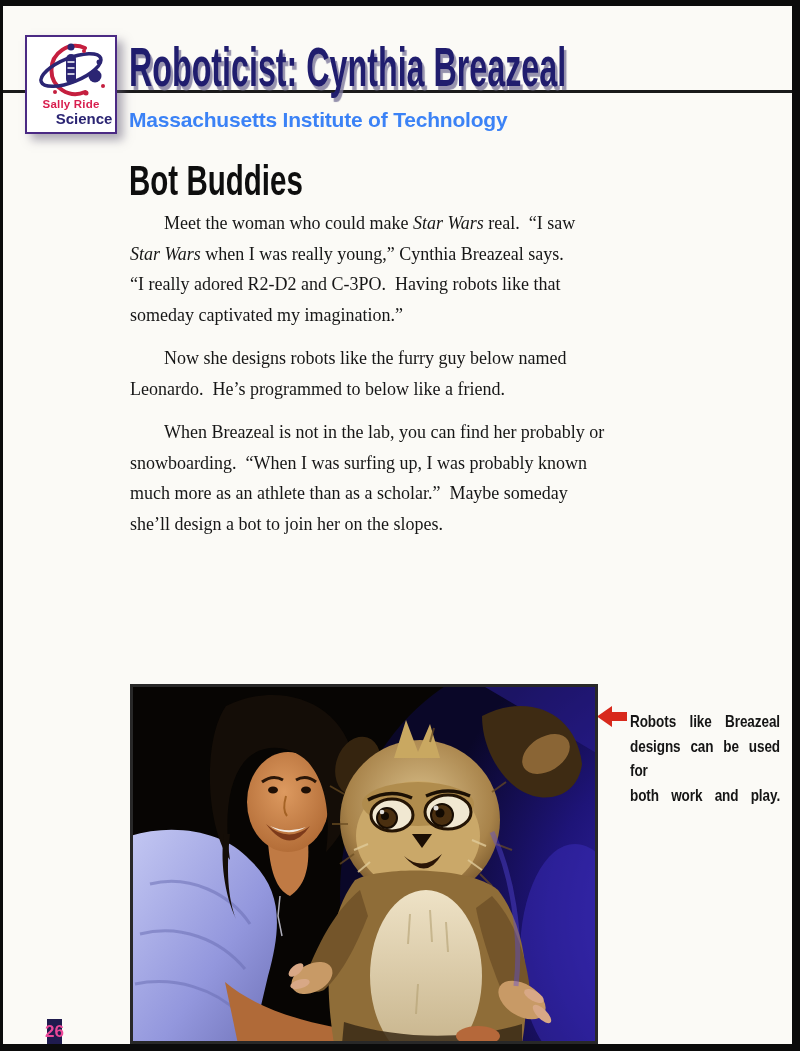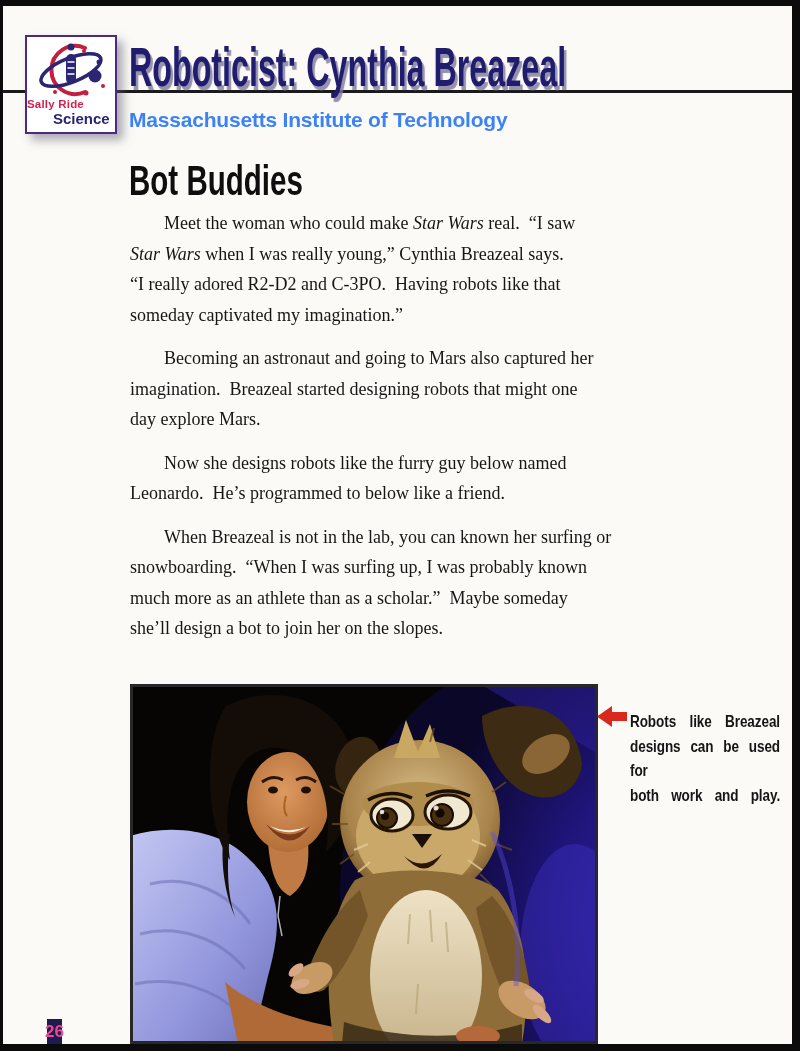--- a/index.html
+++ b/index.html
@@ -7,21 +7,21 @@
         font-family:"Liberation Sans",sans-serif;}
   .edge{position:absolute;background:#0b0b0b;z-index:6;}
   .edge-top{left:0;top:0;width:800px;height:6px;}
   .edge-bottom{left:0;bottom:0;width:800px;height:7px;}
   .edge-left{left:0;top:0;width:3px;height:1051px;}
   .edge-right{right:0;top:0;width:8px;height:1051px;}
   .rule{position:absolute;left:0;top:90px;width:793px;height:3px;background:#1a1a1a;z-index:1;}
 
   .logo-box{position:absolute;left:25px;top:35px;width:92px;height:99px;background:#ffffff;
             border:2px solid #4b2a84;box-shadow:6px 6px 9px rgba(95,90,115,.5);z-index:3;
-            text-align:left;box-sizing:border-box;}
+            text-align:center;box-sizing:border-box;}
   .logo-art{display:block;margin:3px auto 0;}
   .logo-line1{font-size:11.5px;font-weight:bold;letter-spacing:.2px;line-height:13px;}
   .logo-line2{font-size:15px;font-weight:bold;line-height:16px;}
 
   .title{position:absolute;left:129px;top:40px;margin:0;font-size:52px;font-weight:bold;
          white-space:nowrap;transform:scale(.62,1.05);transform-origin:0 0;line-height:1;
          color:#201d6e;text-shadow:4px 4px 1px rgba(125,120,155,.8);z-index:2;}
   .subtitle{position:absolute;left:129px;top:108px;font-size:21px;font-weight:bold;
             color:#3b82f6;letter-spacing:-.2px;white-space:nowrap;}
   .heading{position:absolute;left:129px;top:160px;margin:0;font-size:41px;font-weight:bold;
@@ -78,30 +78,25 @@
   <h2 class="heading">Bot Buddies</h2>
 
   <div class="article" id="article-body">
       <div class="para">
         <div class="line first"><span>Meet the woman who could make </span><span class="it">Star Wars</span><span> real.  “I saw</span></div>
         <div class="line"><span class="it">Star Wars</span><span> when I was really young,” Cynthia Breazeal says.</span></div>
         <div class="line"><span>“I really adored R2-D2 and C-3PO.  Having robots like that</span></div>
         <div class="line"><span>someday captivated my imagination.”</span></div>
       </div>
       <div class="para">
-        <div class="line first"><span>Becoming an astronaut and going to Mars also captured her</span></div>
-        <div class="line"><span>imagination.  Breazeal started designing robots that might one</span></div>
-        <div class="line"><span>day explore Mars.</span></div>
-      </div>
-      <div class="para">
         <div class="line first"><span>Now she designs robots like the furry guy below named</span></div>
         <div class="line"><span>Leonardo.  He’s programmed to below like a friend.</span></div>
       </div>
       <div class="para">
-        <div class="line first"><span>When Breazeal is not in the lab, you can known her surfing or</span></div>
+        <div class="line first"><span>When Breazeal is not in the lab, you can find her probably or</span></div>
         <div class="line"><span>snowboarding.  “When I was surfing up, I was probably known</span></div>
         <div class="line"><span>much more as an athlete than as a scholar.”  Maybe someday</span></div>
         <div class="line"><span>she’ll design a bot to join her on the slopes.</span></div>
       </div>
     </div>
 
   <div class="photo">
     <svg width="468" height="360" viewBox="0 0 468 360">
       <defs>
         <radialGradient id="glow" cx="85%" cy="55%" r="65%">

